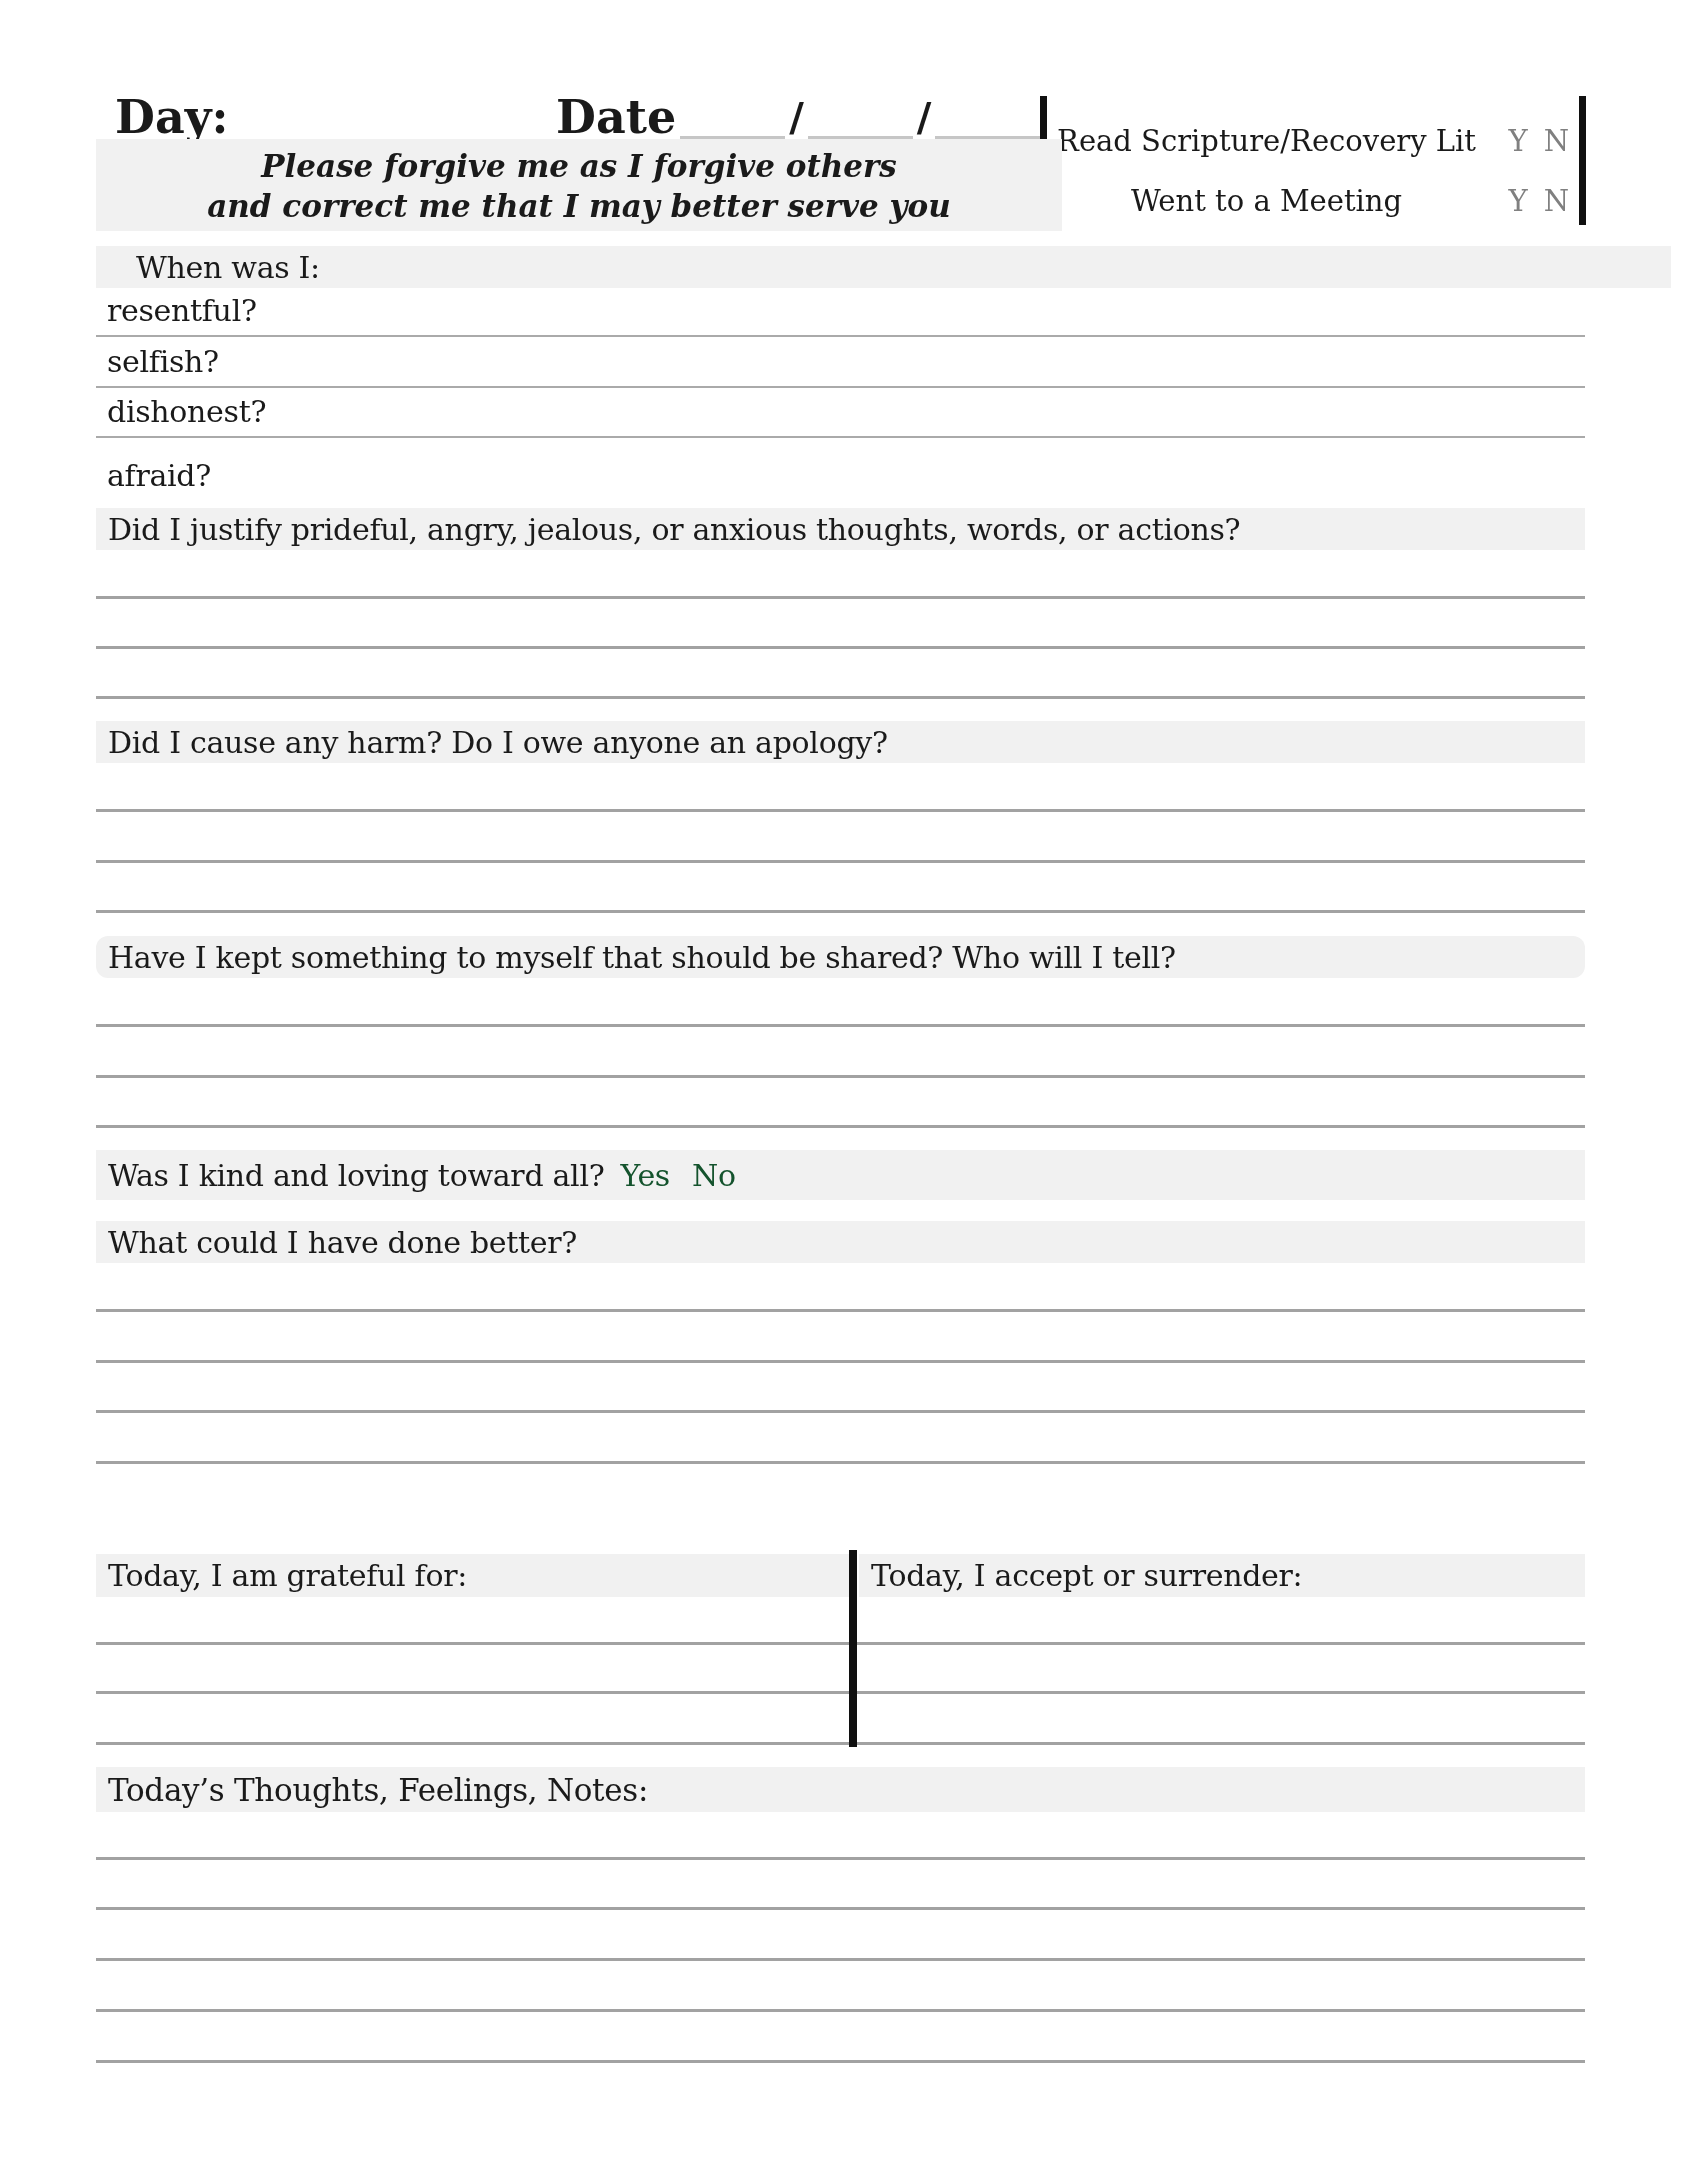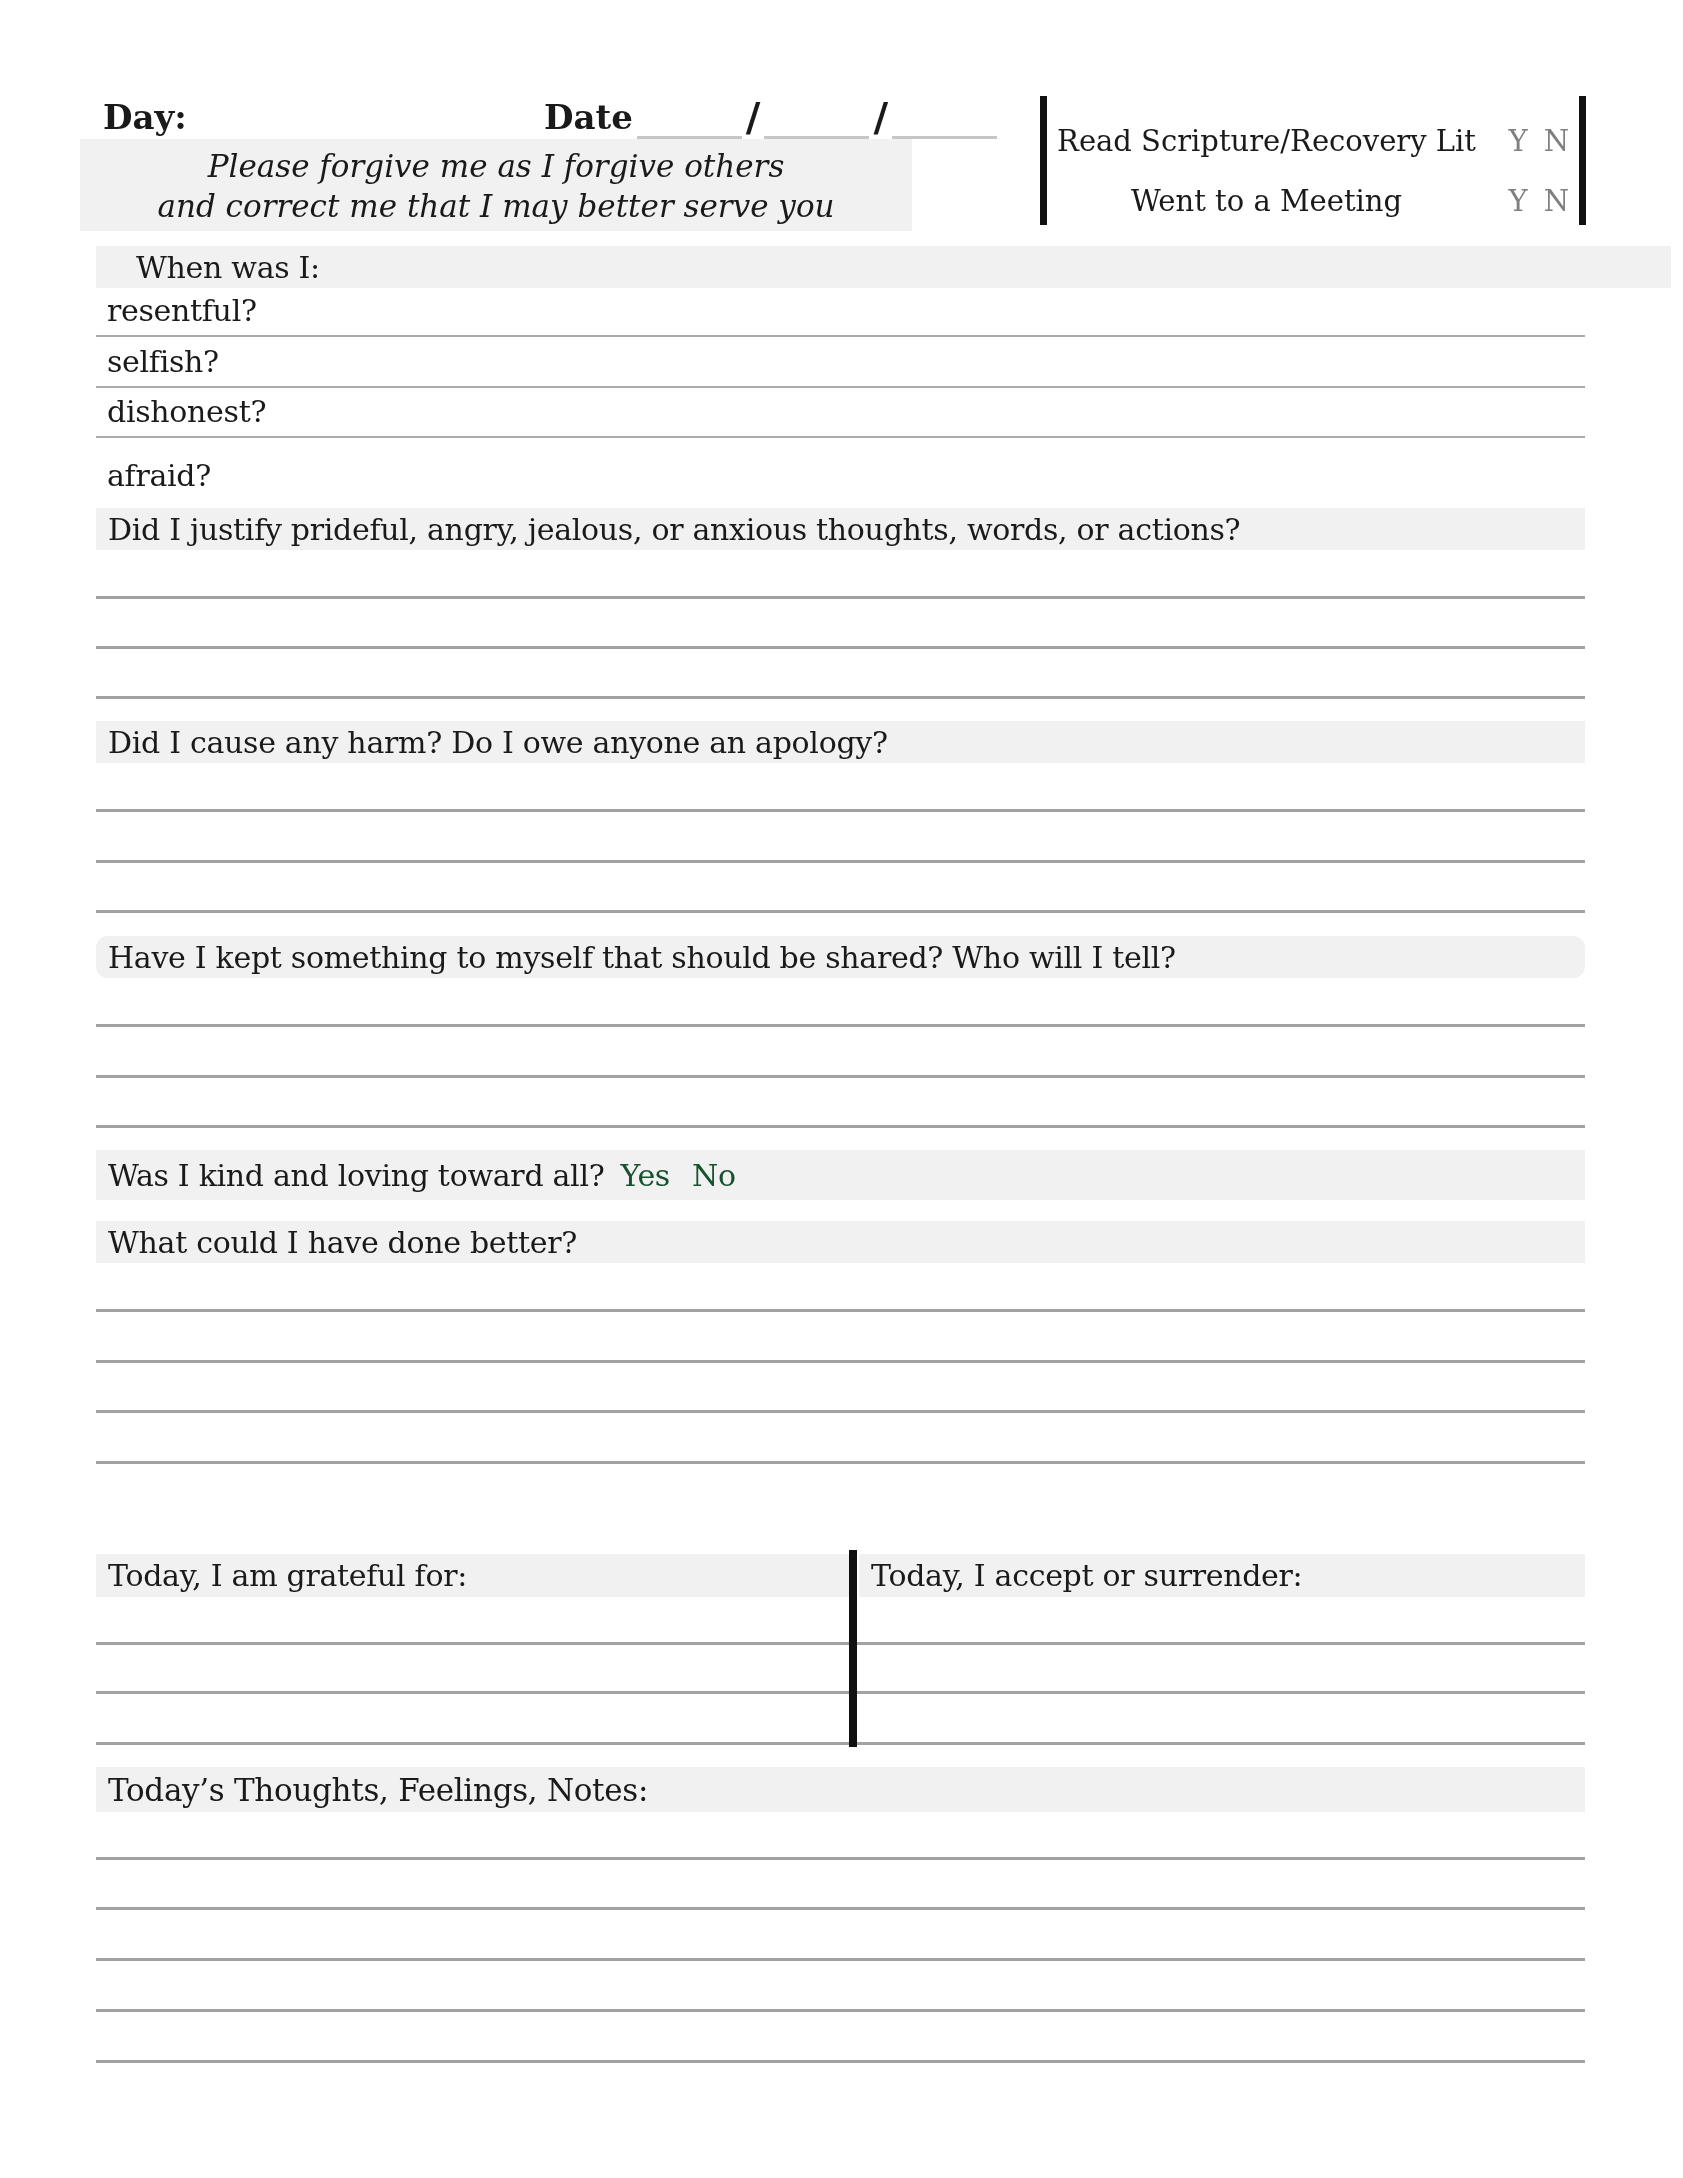--- a/index.html
+++ b/index.html
@@ -17,21 +17,21 @@
     display:flex;align-items:center;
     padding-left:12px;
     font-size:30px;
     letter-spacing:-0.3px;
     white-space:nowrap;
   }
   .rule{border-bottom:3px solid #a2a2a2;}
   .thinrule{border-bottom:2px solid #aaaaaa;}
   .muted{color:#808080;}
   .opt{color:#14532d;}
-  .bold-label{font-weight:bold;font-size:34px;line-height:44px;}
+  .bold-label{font-weight:bold;font-size:46px;line-height:44px;margin-left:12px;}
   .date-group{display:flex;align-items:flex-end;height:48px;text-align:right;}
   .date-seg{width:105px;height:42px;border-bottom:3px solid #c6c6c6;margin:0 4px;}
   .date-slash{font-weight:bold;font-size:40px;line-height:44px;}
   .checklist{
     border-left:7px solid #101010;
     border-right:7px solid #101010;
     display:flex;flex-direction:column;justify-content:space-between;
     padding:2px 0;
   }
   .check-row{display:flex;align-items:center;height:42px;font-size:29px;margin-top:26px;}
@@ -82,21 +82,21 @@
     </div>
     <div class="check-row">
       <span class="check-label">Called Someone Sober</span>
       <span class="check-yn muted">
         <span>Y</span>
         <span>N</span>
       </span>
     </div>
   </div>
 
-  <div class="abs prayer" style="left:80px;top:139px;width:832px;height:92px;">
+  <div class="abs prayer" style="left:96px;top:139px;width:966px;height:92px;font-weight:bold;">
     <div>Please forgive me as I forgive others</div>
     <div>and correct me that I may better serve you</div>
   </div>
 
   <div class="abs bar" style="left:96px;top:246px;width:1575px;height:42px;padding-left:40px;">
     <span>When was I:</span>
   </div>
 
   <div class="abs when-item thinrule" style="left:96px;top:287px;width:1489px;height:50px;">
     <span>resentful?</span>

